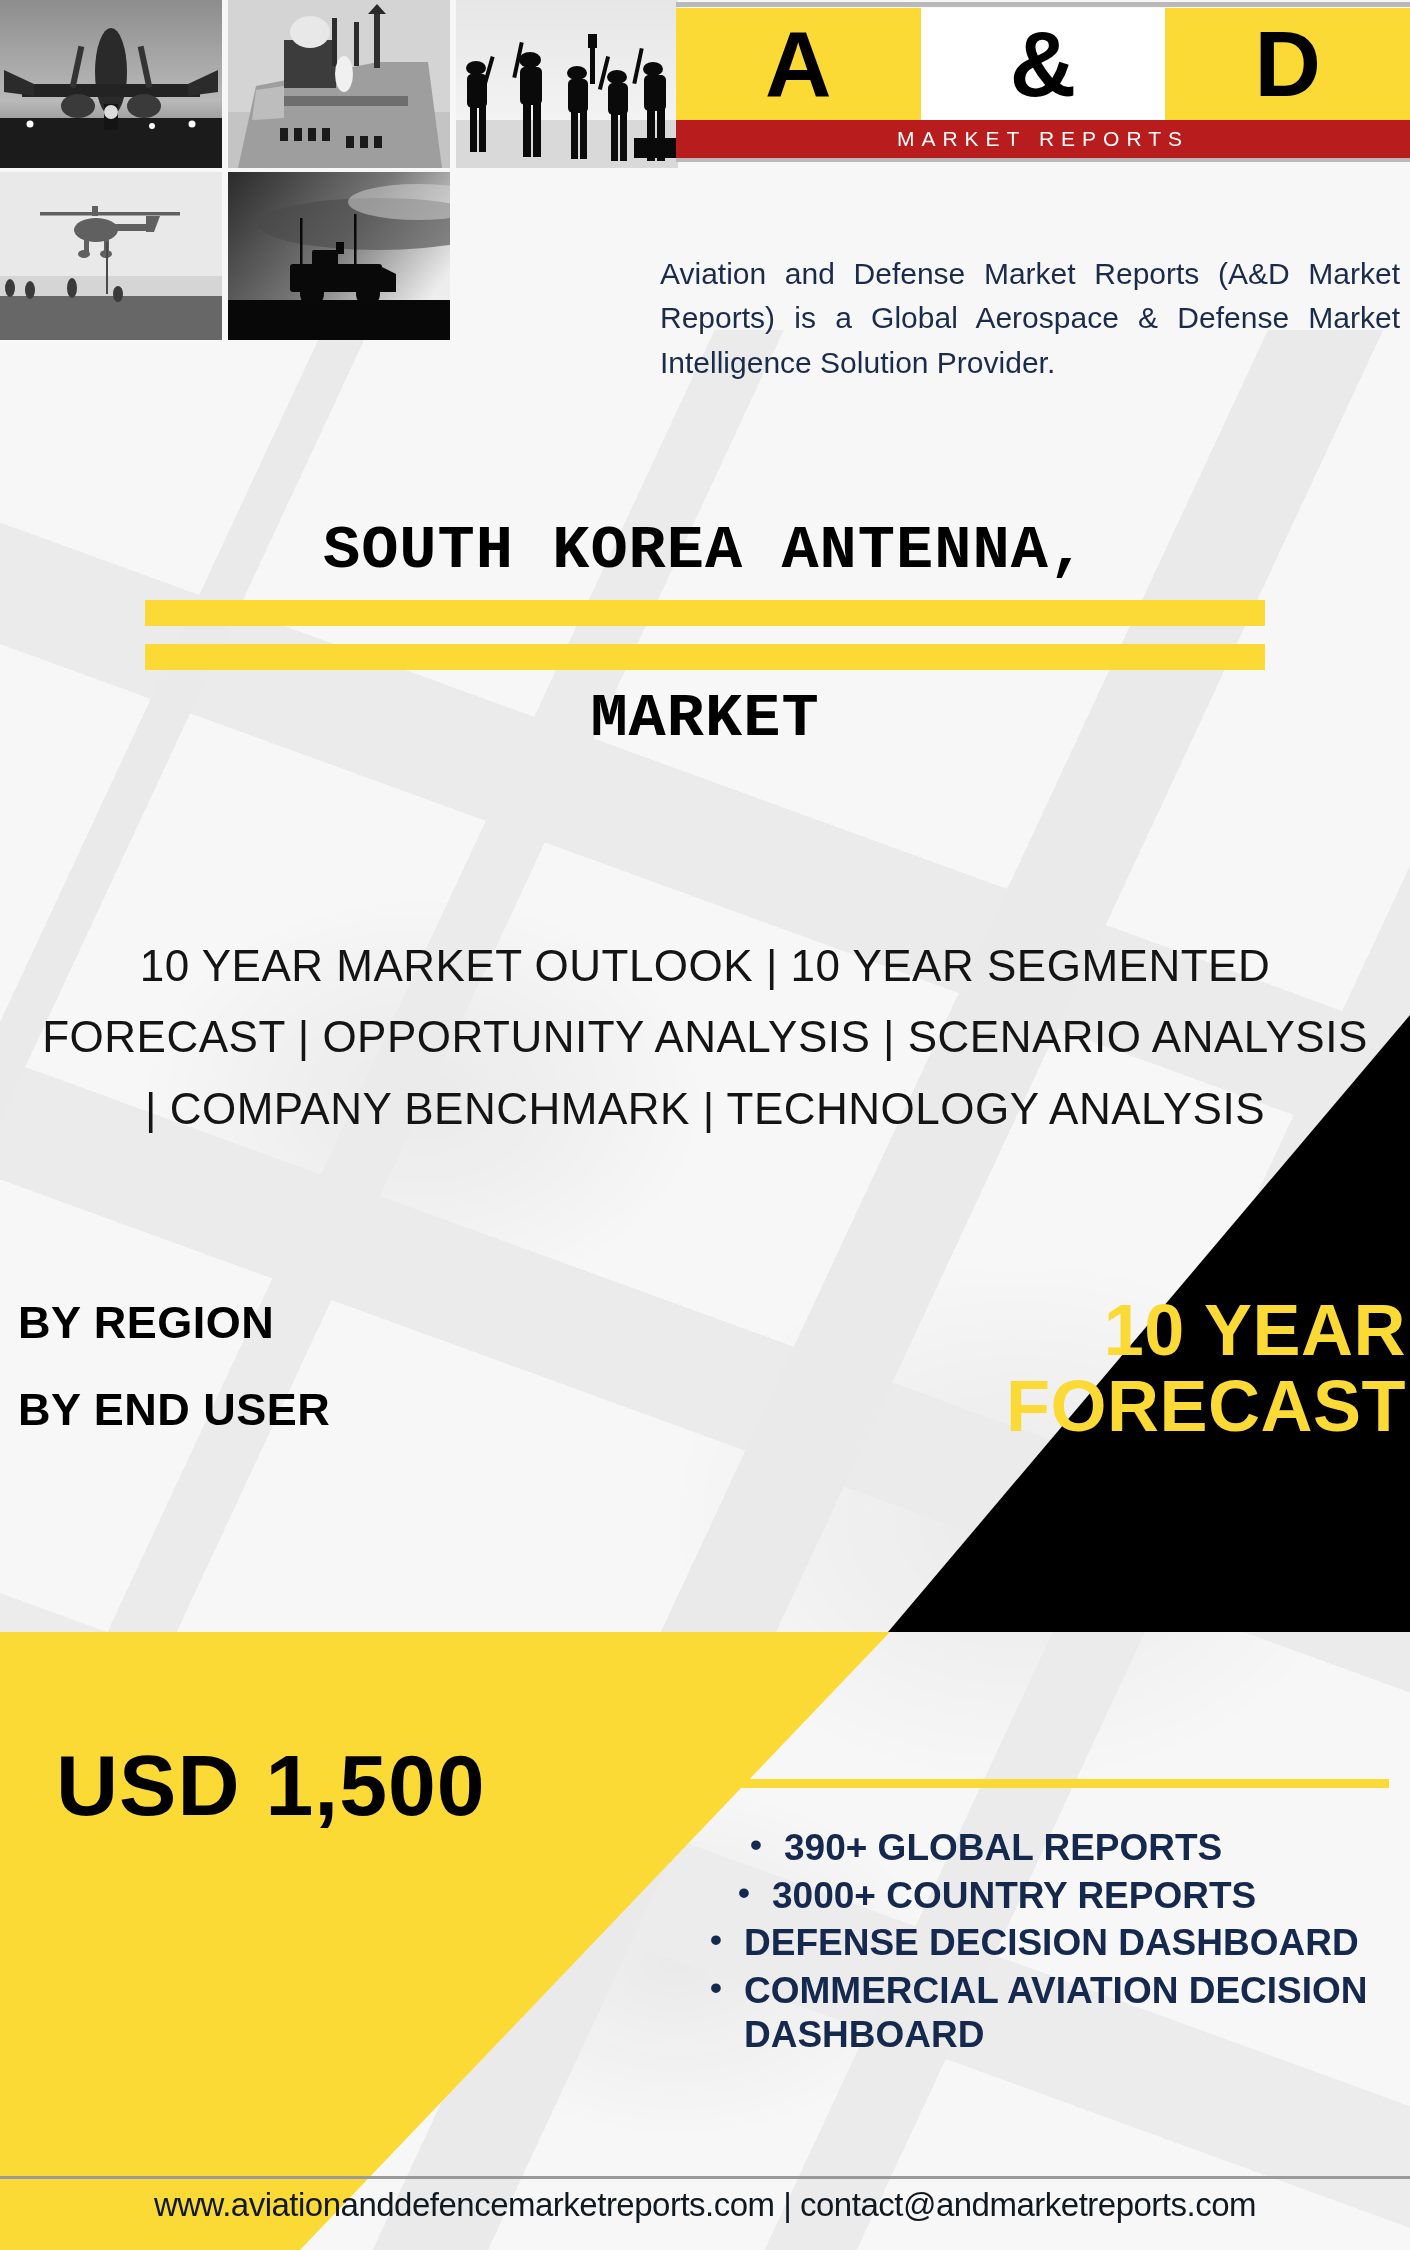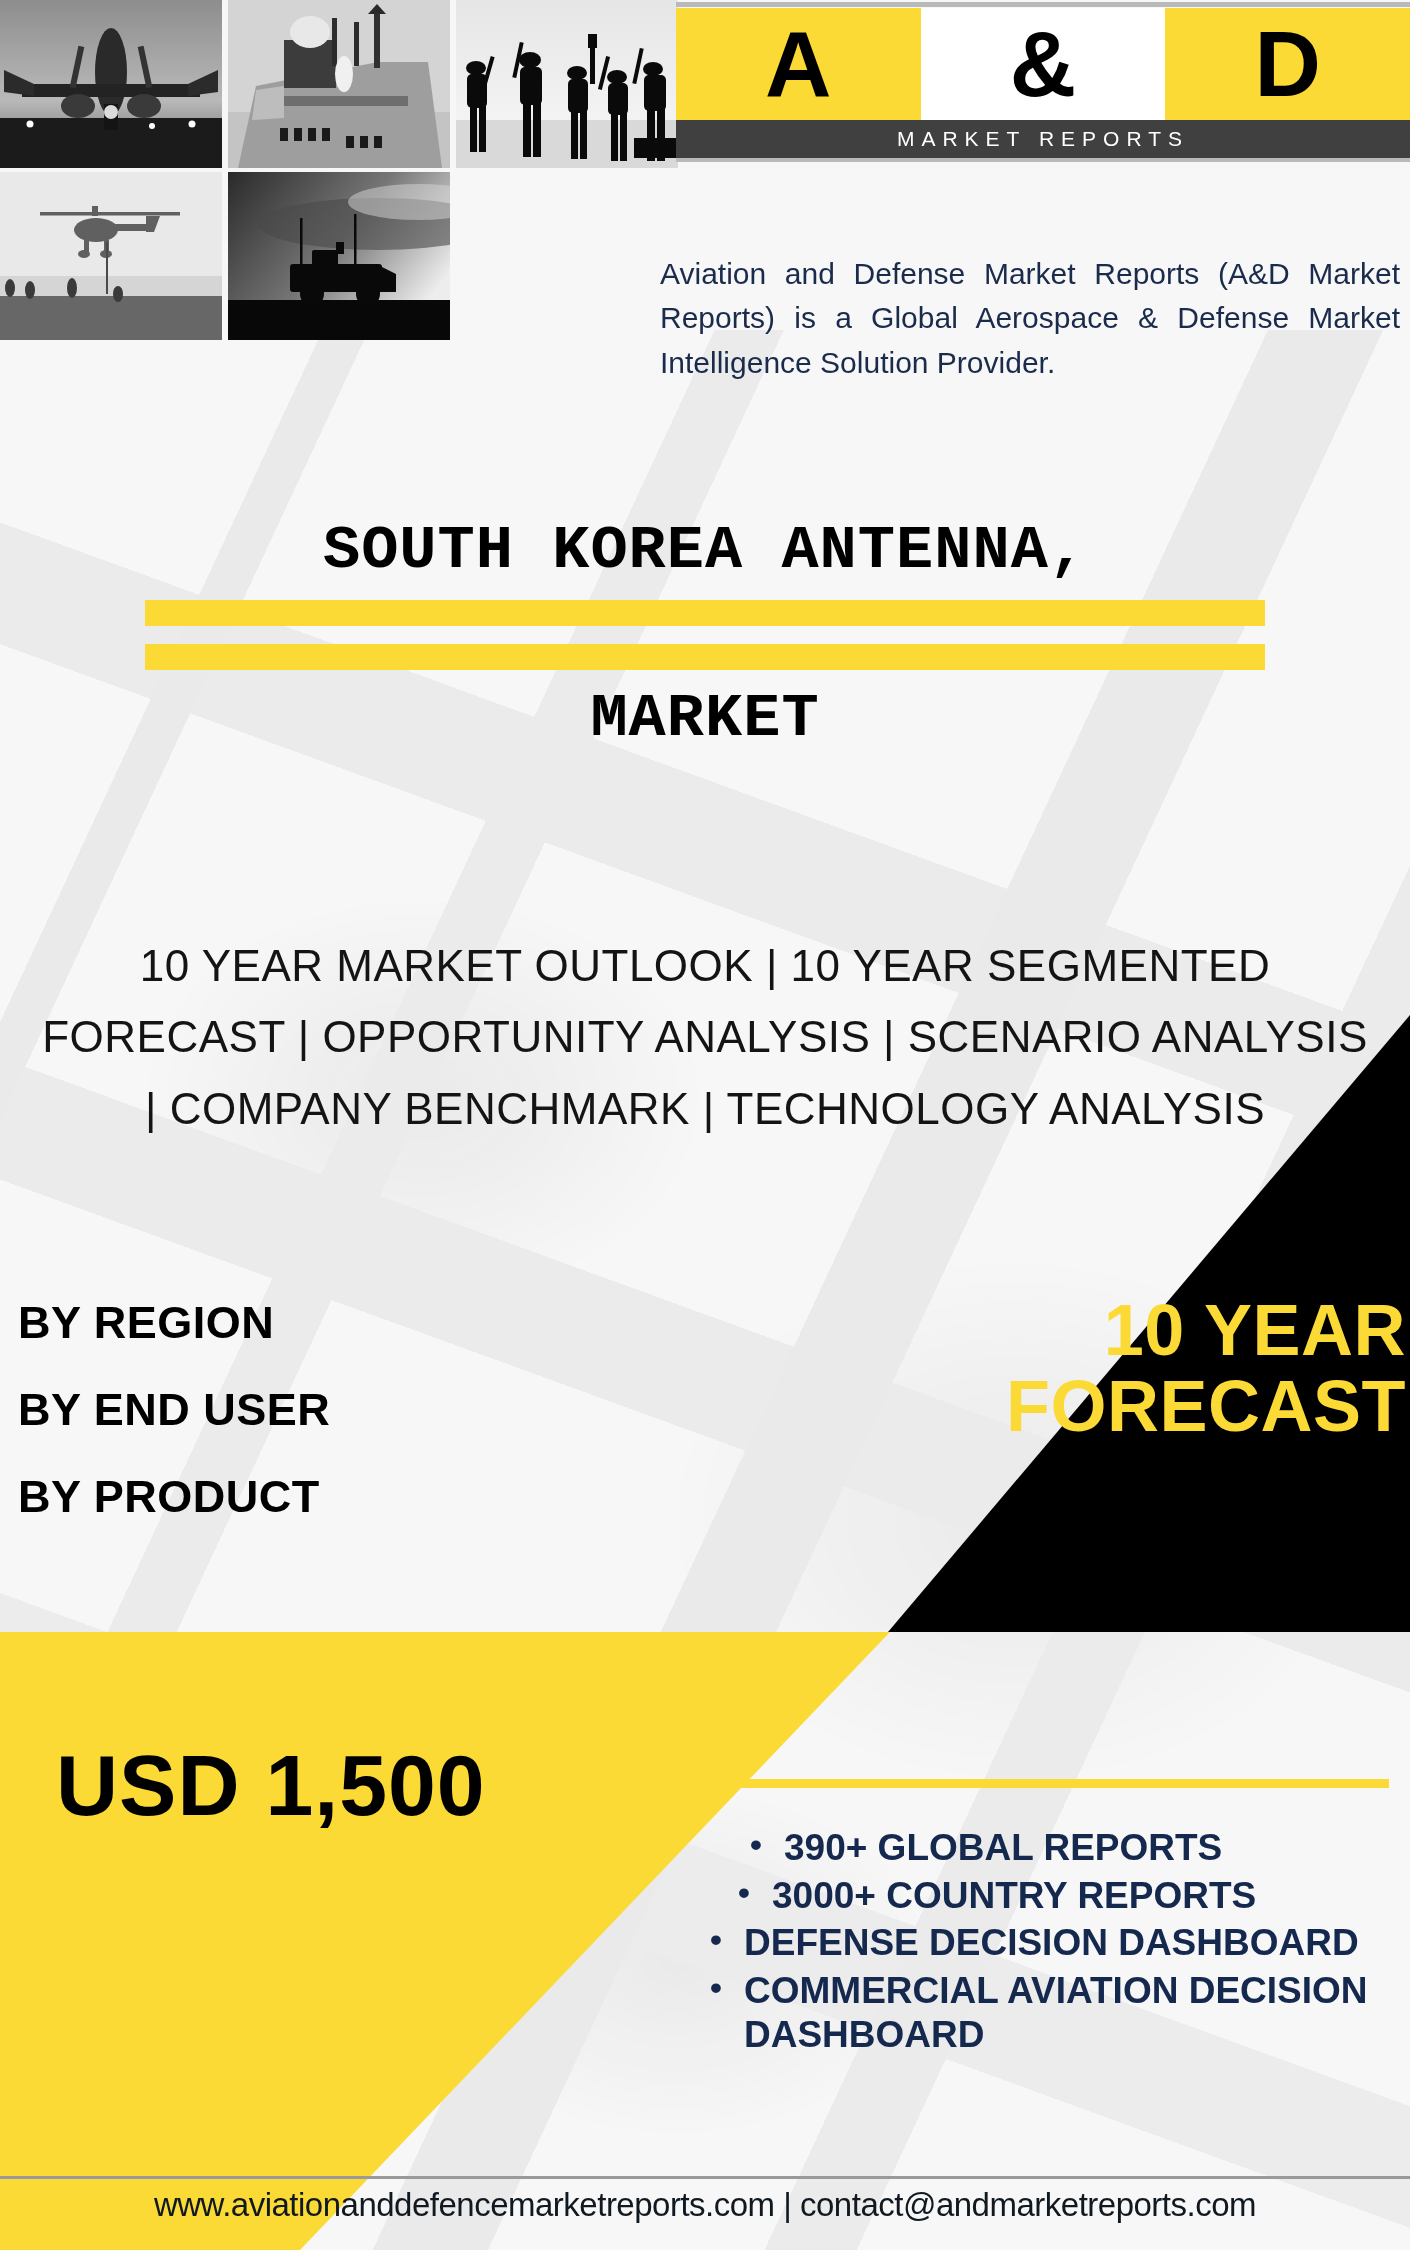--- a/index.html
+++ b/index.html
@@ -44,21 +44,21 @@
   
   .logo-wrap { position:absolute; left:676px; top:2px; width:734px; height:160px; }
   .logo-top { position:absolute; left:0; top:6px; width:734px; height:112px; display:flex; }
   .logo-cell { flex:1; display:flex; align-items:center; justify-content:center;
                font-size:92px; font-weight:bold; color:#000;
                font-family:"Liberation Sans", sans-serif; line-height:1; }
   .logo-a { background:#FBDA35; }
   .logo-amp { background:#ffffff; }
   .logo-d { background:#FBDA35; }
   .logo-bar { position:absolute; left:0; top:118px; width:734px; height:38px;
-              background:#404040; display:flex; align-items:center; justify-content:center; }
+              background:#b91c1c; display:flex; align-items:center; justify-content:center; }
   .logo-bar span { color:#ffffff; font-size:21px; letter-spacing:7px; font-weight:500; }
   .logo-rule { position:absolute; left:0; top:0; width:734px; height:5px; background:#b9b9b9; }
   .logo-rule-b { position:absolute; left:0; top:156px; width:734px; height:4px; background:#b9b9b9; }
 
   
   .intro {
     position:absolute; left:660px; top:252px; width:740px;
     font-size:30px; line-height:1.48; color:#1b2b4b;
     text-align:justify; font-family:"Liberation Sans", sans-serif;
   }
@@ -335,21 +335,20 @@
     <div class="title-rule"></div>
     <div class="title-rule"></div>
     <div class="title-line">MARKET</div>
   </div>
 
   <div class="subtitle">10 YEAR MARKET OUTLOOK | 10 YEAR SEGMENTED FORECAST | OPPORTUNITY ANALYSIS | SCENARIO ANALYSIS | COMPANY BENCHMARK | TECHNOLOGY ANALYSIS</div>
 
   <div class="segments">
     <div class="segment-item">BY REGION</div>
     <div class="segment-item">BY END USER</div>
-    <div class="segment-item">BY PRODUCT</div>
   </div>
 
   <div class="forecast">
     <div>10 YEAR</div>
     <div>FORECAST</div>
   </div>
 
   <div class="price">USD 1,500</div>
 
   <div class="about">

